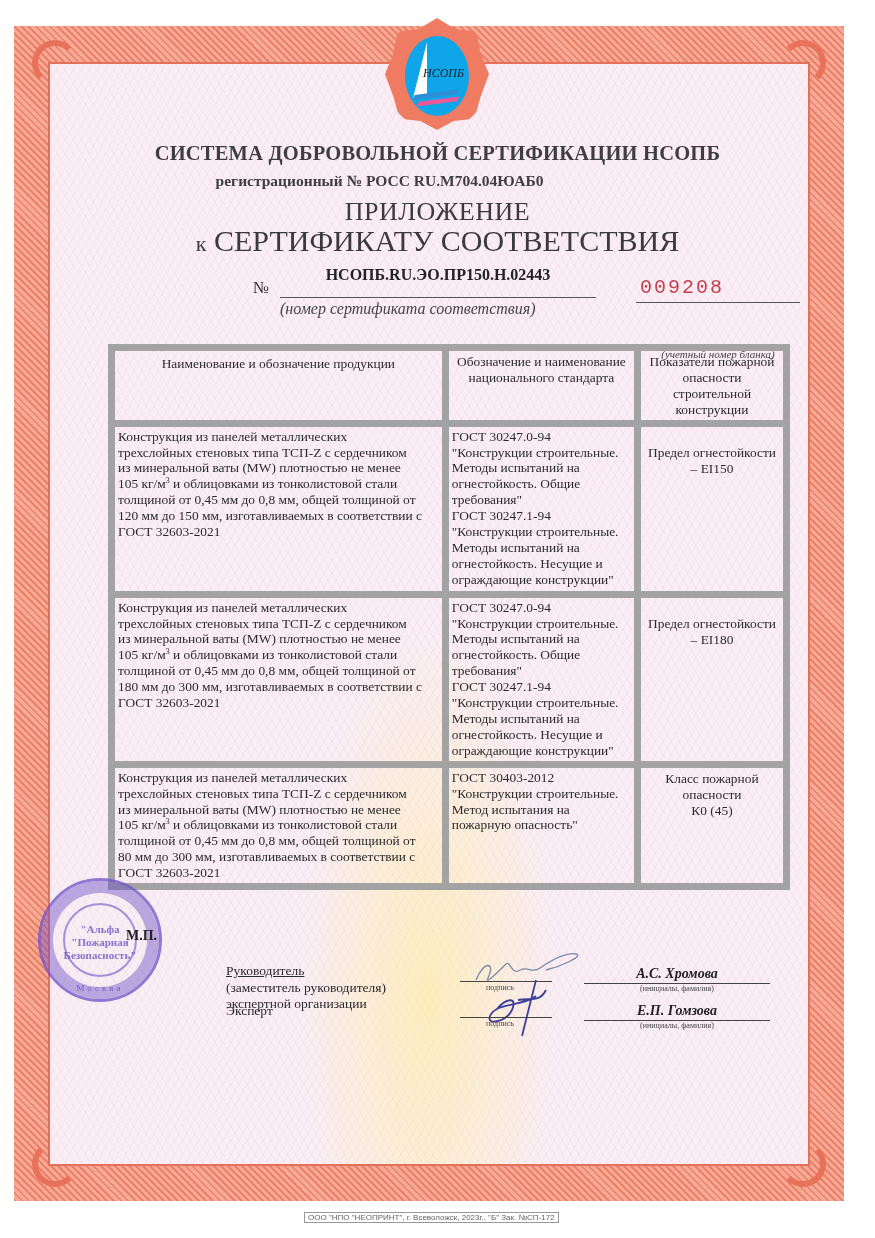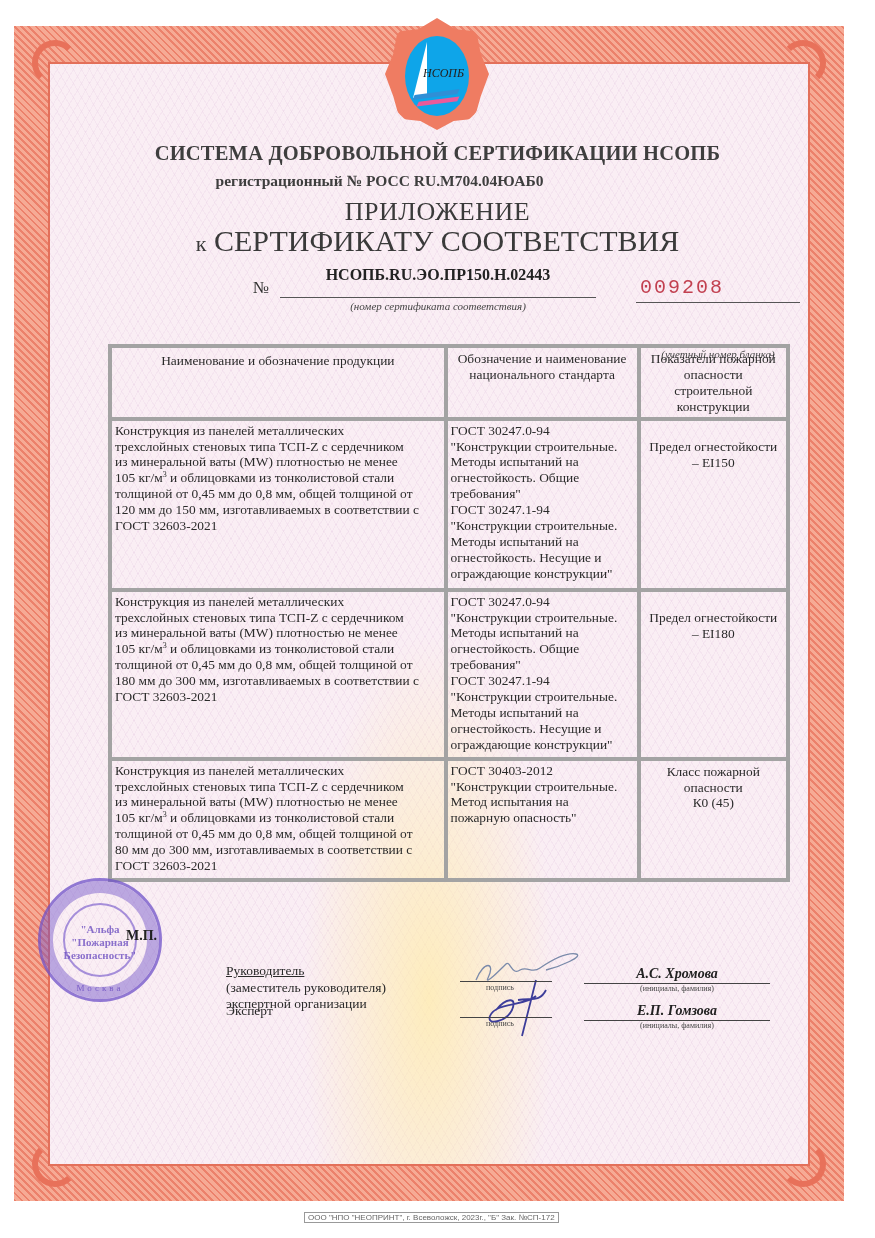--- a/index.html
+++ b/index.html
@@ -44,27 +44,27 @@
 
   .org-title { position: absolute; left: 0; width: 875px; top: 142px; text-align: center; font-size: 20.5px; font-weight: bold; color: #3e3e3e; letter-spacing: 0.2px; }
   .reg-line { position: absolute; left: 0; width: 759px; top: 172px; text-align: center; font-size: 15.5px; font-weight: bold; color: #3e3e3e; }
   .appendix-title { position: absolute; left: 0; width: 875px; top: 197px; text-align: center; font-size: 26px; color: #3a3a3a; letter-spacing: 0.5px; }
   .cert-title { position: absolute; left: 0; width: 875px; top: 224px; text-align: center; font-size: 30px; color: #3a3a3a; }
   .cert-title .lower { font-size: 22px; }
 
   .num-sign { position: absolute; left: 253px; top: 278px; font-size: 17px; color: #333; }
   .cert-number { position: absolute; left: 280px; top: 266px; width: 316px; text-align: center; font-size: 16px; font-weight: bold; color: #222; }
   .cert-line { position: absolute; left: 280px; top: 297px; width: 316px; border-top: 1px solid #555; }
-  .cert-caption { position: absolute; left: 280px; top: 300px; width: 316px; text-align: center; font-size: 11px; font-style: italic; color: #444; }
+  .cert-caption { position: absolute; left: 280px; top: 300px; width: 316px; text-align: left; font-size: 16px; font-style: italic; color: #444; }
   .blank-number { position: absolute; left: 640px; top: 276px; width: 160px; font-family: "Liberation Mono", "DejaVu Sans Mono", monospace; font-size: 20px; color: #c24050; letter-spacing: 2px; }
   .blank-line { position: absolute; left: 636px; top: 302px; width: 164px; border-top: 1px solid #555; }
   .blank-caption { position: absolute; left: 636px; top: 304px; width: 164px; text-align: center; font-size: 11px; font-style: italic; color: #444; margin-top: 44px; }
 
   table.products { position: absolute; left: 108px; top: 344px; width: 682px; border-collapse: collapse; font-size: 13.4px; line-height: 15.9px; color: #2a2a2a; }
-  table.products td, table.products th { border: 4px solid #a3a3a3; vertical-align: top; padding: 2px 3px; font-weight: normal; }
+  table.products td, table.products th { border: 7px solid #a3a3a3; vertical-align: top; padding: 2px 3px; font-weight: normal; }
   table.products th { text-align: center; padding: 3px 3px 2px; }
   table.products th.h1 { vertical-align: top; padding-top: 5px; }
   col.c1 { width: 338px; } col.c2 { width: 194px; } col.c3 { width: 150px; }
   tr.hdr { height: 71px; }
   tr.r1 { height: 171px; } tr.r2 { height: 169px; } tr.r3 { height: 121px; }
   td.ind { text-align: center; }
   .line { display: block; }
   sup { font-size: 8px; vertical-align: 5px; line-height: 0; }
 
   .stamp {

